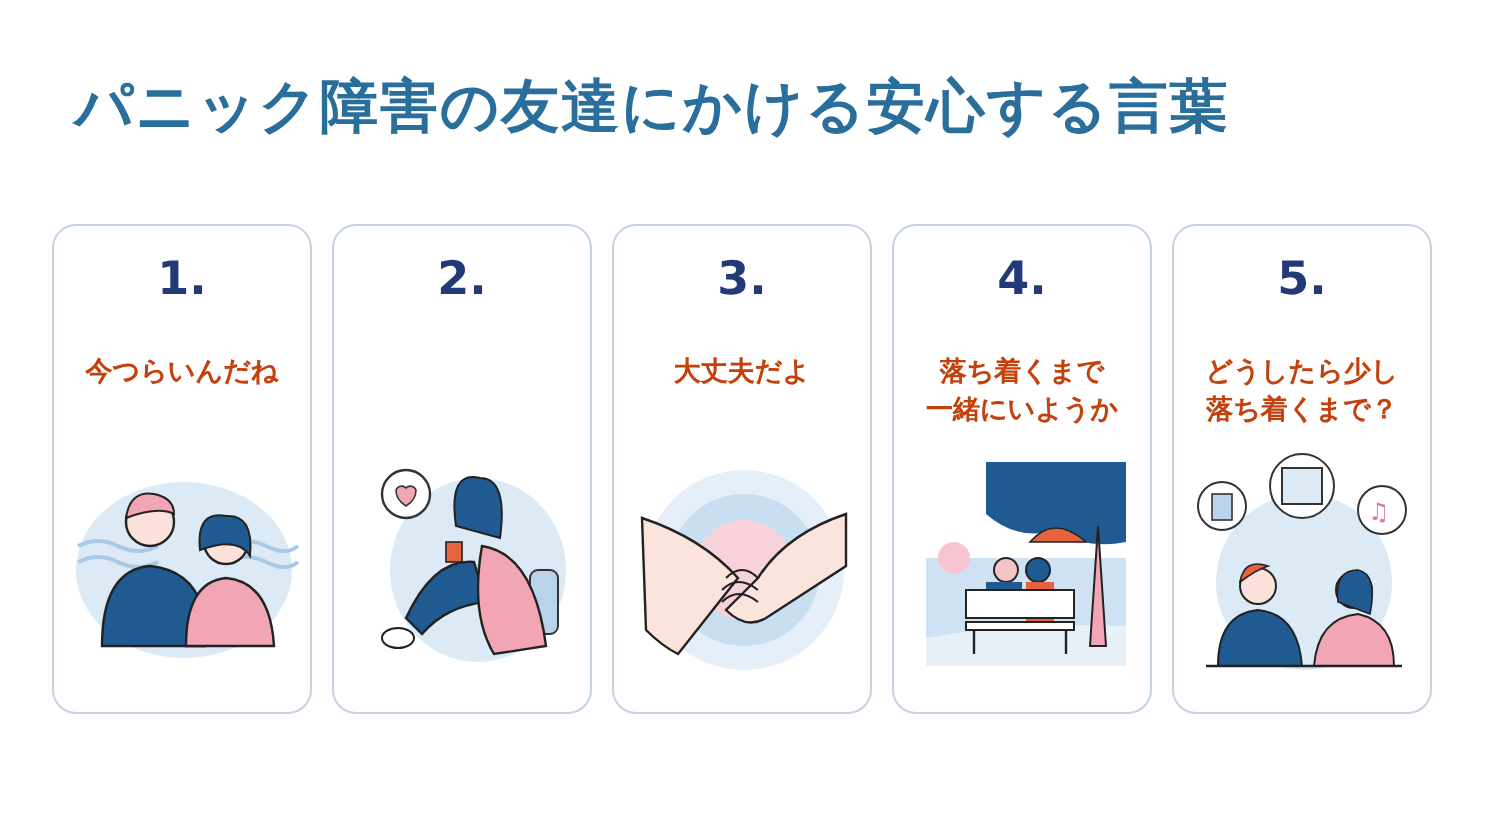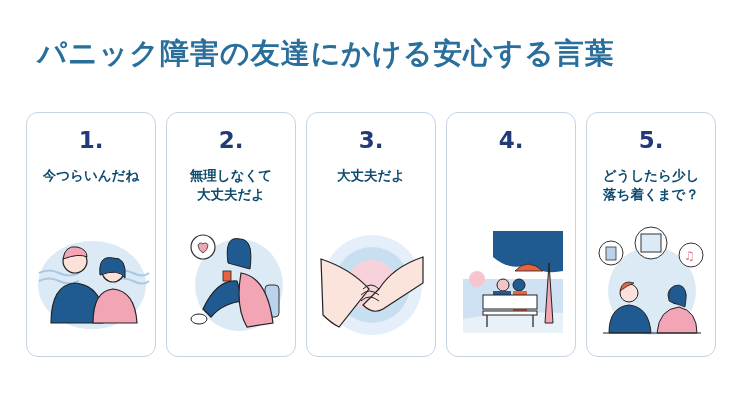--- a/index.html
+++ b/index.html
@@ -1,20 +1,20 @@
 <!DOCTYPE html>
 <html><head>
 <meta charset="utf-8">
 <style>
   html,body{margin:0;padding:0;}
   body{width:744px;height:416px;background:#ffffff;position:relative;overflow:hidden;font-family:"DejaVu Sans",sans-serif;}
   .title{position:absolute;left:0;top:34px;width:652px;text-align:center;font-size:29px;font-weight:bold;color:#2a6f9c;letter-spacing:1px;}
   .card{position:absolute;top:112px;width:130px;height:245px;border:1.6px solid #c6d3e3;border-radius:12px;background:#fff;box-sizing:border-box;}
   .num{position:absolute;top:14px;left:0;width:100%;text-align:center;font-size:23px;font-weight:bold;color:#233a78;}
-  .phrase{position:absolute;top:53px;left:0;width:100%;text-align:center;font-size:13.5px;font-weight:bold;color:#0c4a6e;line-height:19px;white-space:pre-line;}
+  .phrase{position:absolute;top:64px;left:0;width:100%;text-align:center;font-size:13.5px;font-weight:bold;color:#c2410c;line-height:19px;white-space:pre-line;}
   .illus{position:absolute;left:6px;top:110px;width:118px;height:118px;}
 </style>
 </head>
 <body>
 
 <div class="title">パニック障害の友達にかける安心する言葉</div>
 
 <div class="card" style="left:26px;">
   <div class="num">1.</div>
   <div class="phrase">今つらいんだね</div>
@@ -25,22 +25,20 @@
     <path d="M30 36 q2 -14 14 -12 q10 2 10 10 q-8 -4 -24 2z" fill="#f2a5b4" stroke="#222" stroke-width="1"></path>
     <path d="M18 100 q0 -38 24 -40 q20 2 26 20 l8 12 l-6 8z" fill="#1f5a91" stroke="#222" stroke-width="1.2"></path>
     <circle cx="80" cy="48" r="11" fill="#fbe1da" stroke="#222" stroke-width="1.2"></circle>
     <path d="M67 52 q-2 -20 13 -17 q14 -1 12 20 q-6 -10 -25 -3z" fill="#1f5a91" stroke="#222" stroke-width="1"></path>
     <path d="M60 100 q0 -32 20 -34 q22 2 24 34z" fill="#f2a5b4" stroke="#222" stroke-width="1.2"></path>
   </svg>
 </div>
 
 <div class="card" style="left:166px;">
   <div class="num">2.</div>
-  <div class="phrase">無理しなくて
-大丈夫だよ</div>
   <svg class="illus" viewBox="0 0 118 118">
     <ellipse cx="66" cy="62" rx="44" ry="46" fill="#dceaf6"></ellipse>
     <circle cx="30" cy="24" r="12" fill="#fff" stroke="#333" stroke-width="1.2"></circle>
     <path d="M25 22 a3 3 0 0 1 5 -1 a3 3 0 0 1 5 1 q0 5 -5 8 q-5 -3 -5 -8z" fill="#f2a5b4" stroke="#333" stroke-width="0.8"></path>
     <rect x="92" y="62" width="14" height="32" rx="4" fill="#b9d3ec" stroke="#333" stroke-width="1"></rect>
     <circle cx="66" cy="28" r="11" fill="#fbe1da" stroke="#222" stroke-width="1.2"></circle>
     <path d="M55 40 q-4 -28 12 -24 q14 0 10 30 z" fill="#1f5a91" stroke="#222" stroke-width="1"></path>
     <path d="M30 86 q14 -30 34 -28 l6 20 q-20 2 -32 16z" fill="#1f5a91" stroke="#222" stroke-width="1.2"></path>
     <path d="M68 50 q26 4 32 50 l-26 4 q-12 -20 -6 -54z" fill="#f2a5b4" stroke="#222" stroke-width="1.2"></path>
     <rect x="50" y="48" width="8" height="10" fill="#e6633f" stroke="#222" stroke-width="0.8"></rect>
@@ -56,20 +54,22 @@
     <circle cx="59" cy="62" r="38" fill="#c8dff2"></circle>
     <circle cx="59" cy="62" r="25" fill="#f7d2da"></circle>
     <path d="M8 36 q30 10 48 30 l-30 38 q-8 -4 -16 -12z" fill="#fbe4dc" stroke="#222" stroke-width="1.2"></path>
     <path d="M110 34 q-30 10 -44 32 l-16 16 q10 10 20 4 l40 -26z" fill="#fbe4dc" stroke="#222" stroke-width="1.2"></path>
     <path d="M50 66 q8 -8 16 0 M48 72 q8 -8 18 0 M48 78 q8 -8 18 0" stroke="#222" stroke-width="1" fill="none"></path>
   </svg>
 </div>
 
 <div class="card" style="left:446px;">
   <div class="num">4.</div>
+  <div class="phrase">落ち着くまで
+一緒にいようか</div>
   <svg class="illus" viewBox="0 0 118 118">
     <rect x="10" y="8" width="100" height="102" fill="#fff"></rect>
     <rect x="10" y="56" width="100" height="40" fill="#cfe2f3"></rect>
     <path d="M10 96 q40 -8 100 -6 v20 h-100z" fill="#e8f0f8"></path>
     <circle cx="24" cy="56" r="8" fill="#f7c5cf"></circle>
     <path d="M40 8 h70 v40 q-20 4 -34 -6 q-20 6 -36 -8z" fill="#1f5a91"></path>
     <path d="M96 40 l4 60 h-8 z" fill="#f2a5b4" stroke="#222" stroke-width="1"></path>
     <path d="M62 48 q12 -14 28 0z" fill="#e6633f" stroke="#222" stroke-width="0.8"></path>
     <circle cx="50" cy="62" r="6" fill="#f2c6c6" stroke="#222" stroke-width="1"></circle>
     <circle cx="66" cy="62" r="6" fill="#1f5a91" stroke="#222" stroke-width="1"></circle>

